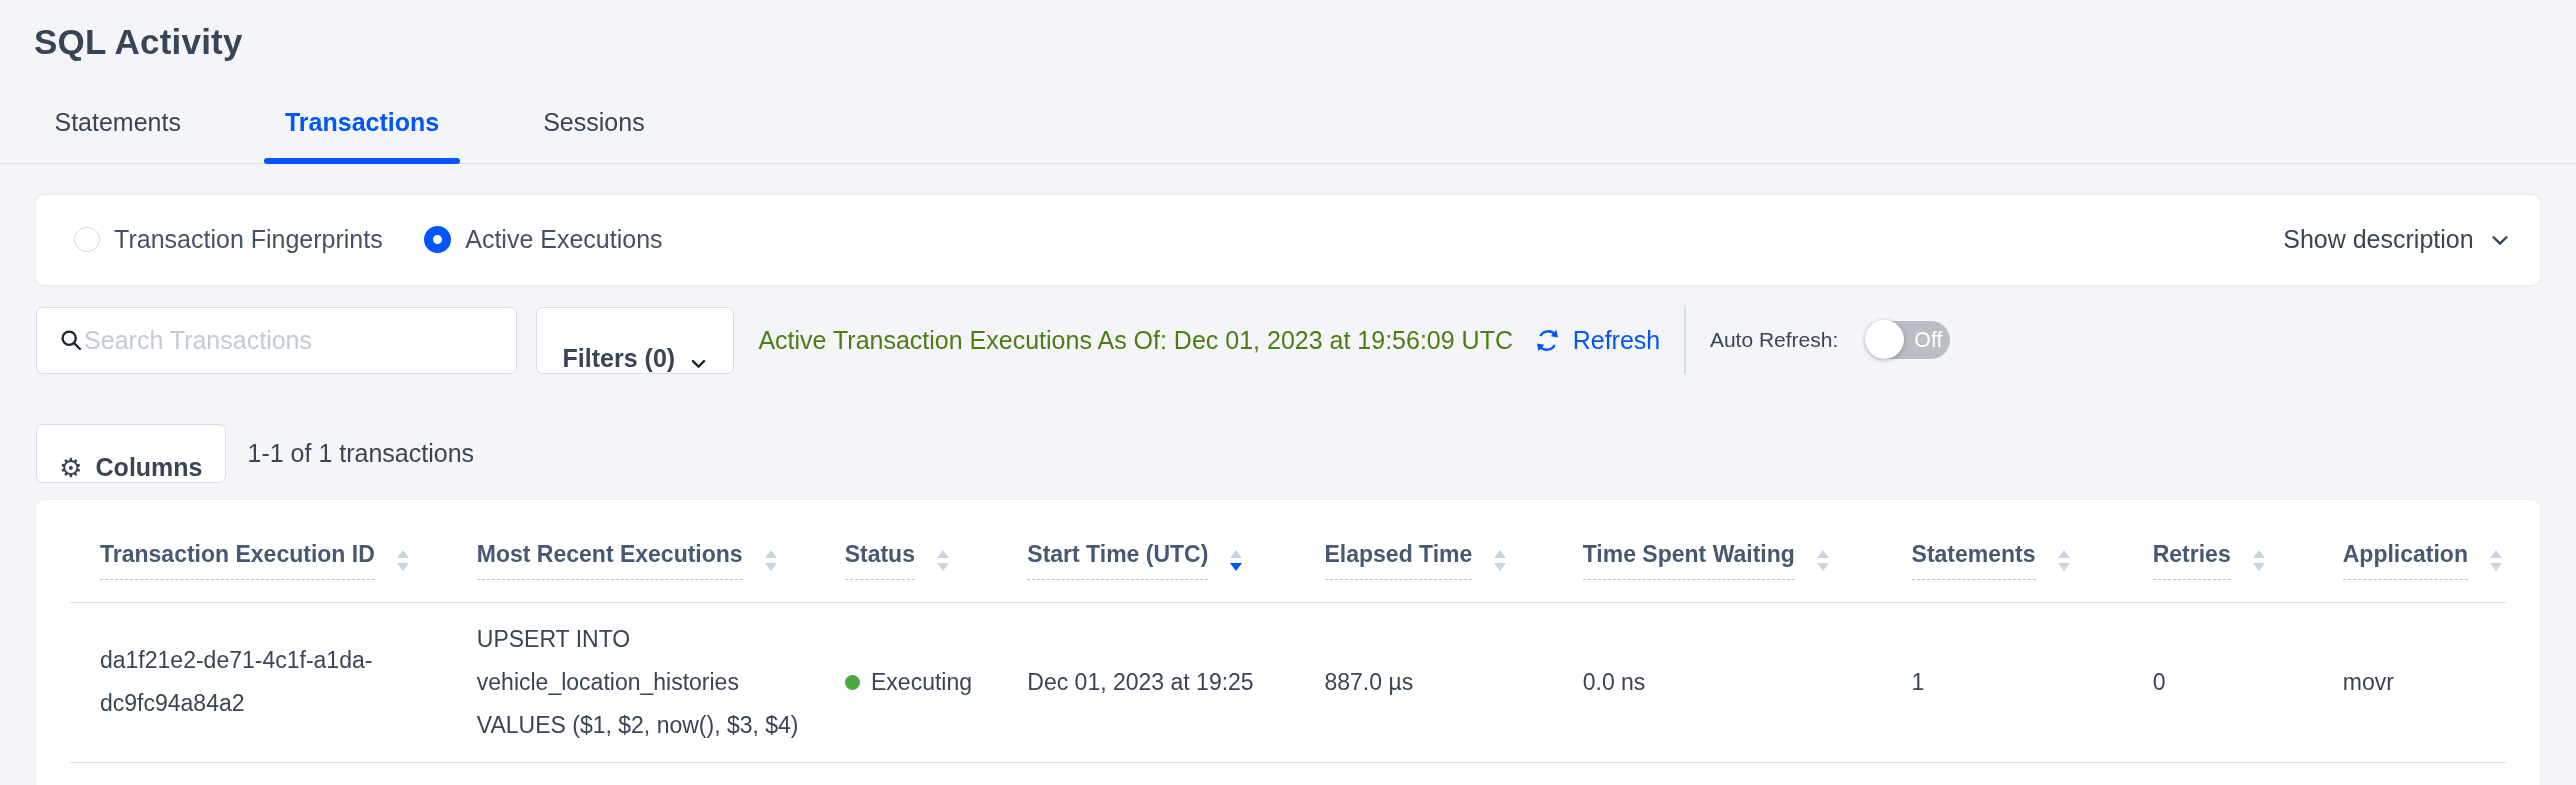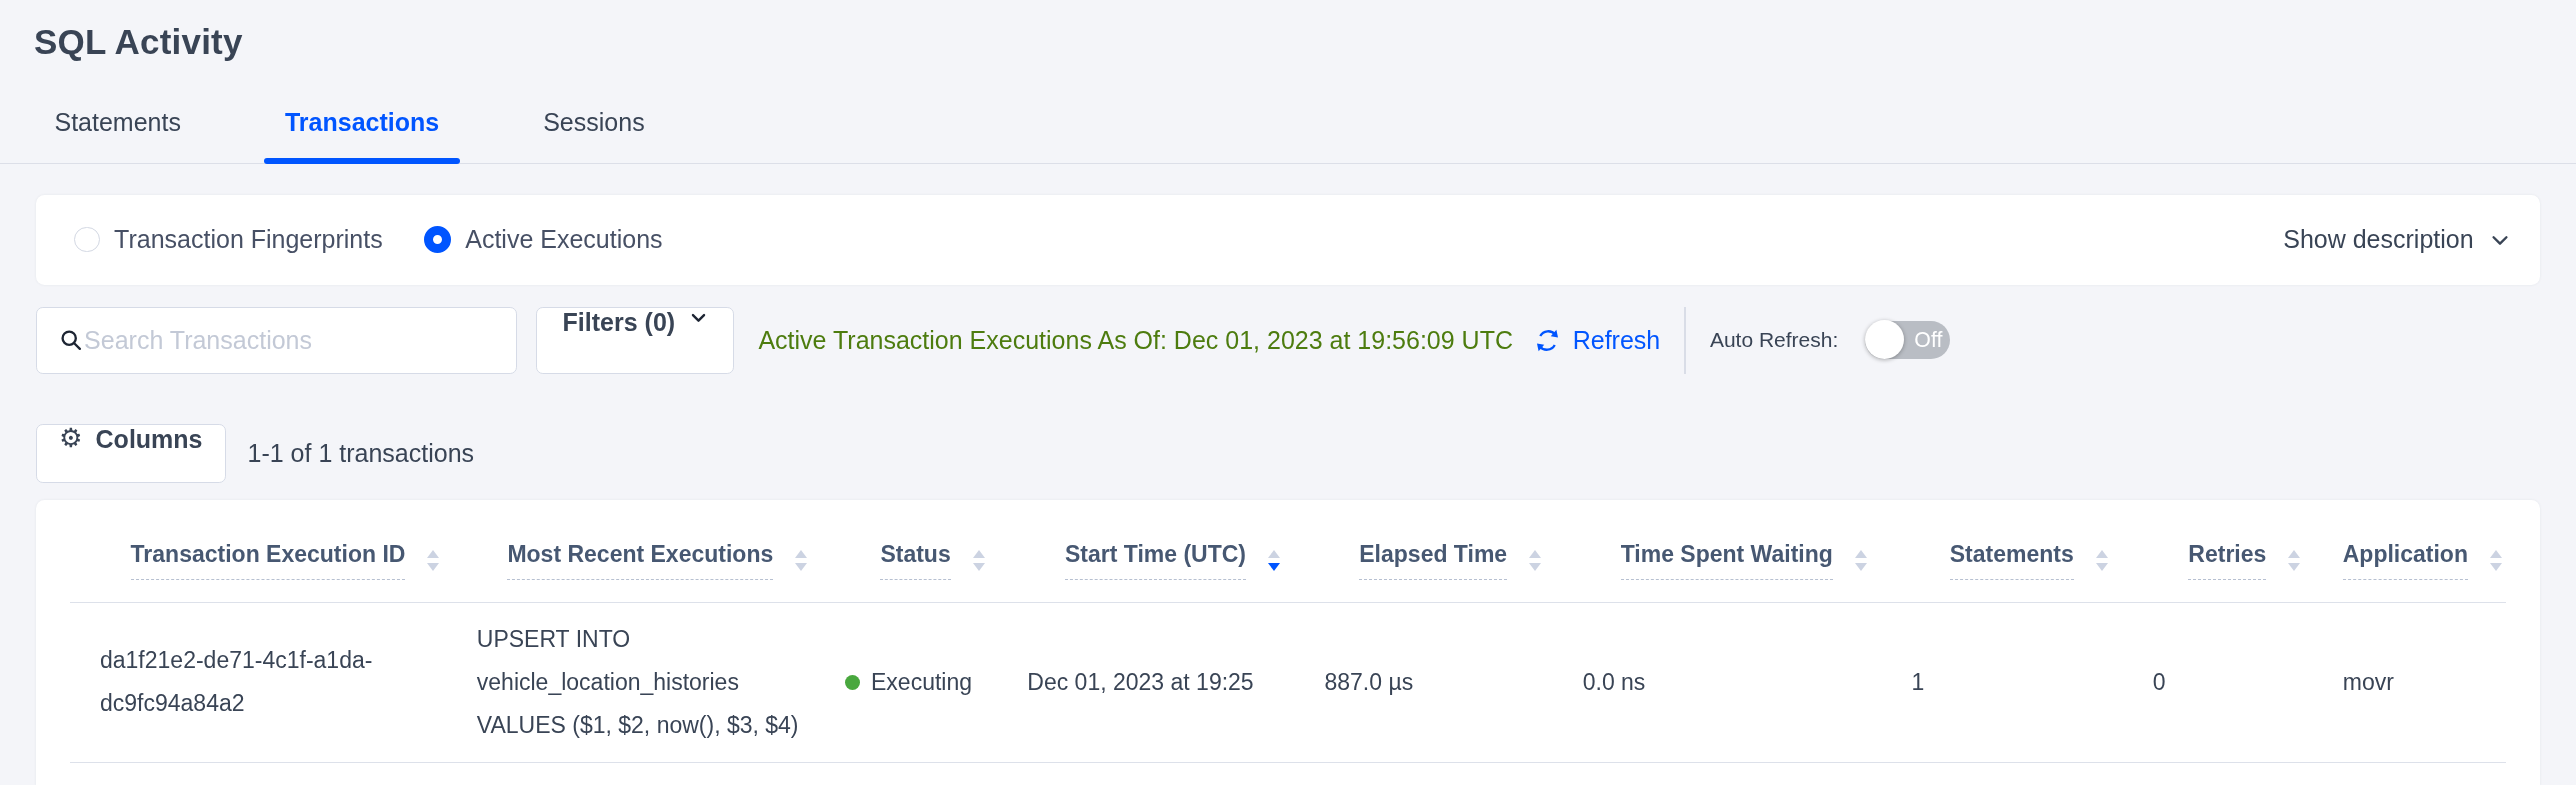--- a/index.html
+++ b/index.html
@@ -26,40 +26,40 @@
   .radio-option { display:flex; align-items:center; gap:14.5px; font-size:25px; color:#475065; cursor:pointer; }
   .radio { width:25.6px; height:25.6px; border-radius:50%; border:1.7px solid #d3d8e3; background:#fff; flex:0 0 auto; }
   .radio.selected { width:27px; height:27px; border:9.4px solid #0055ff; }
   .show-desc { display:flex; align-items:center; gap:15.4px; font-size:25px; color:#394455; cursor:pointer; }
 
   
   .controls { margin:22px 36px 0; display:flex; align-items:center; }
   .search-box { width:481px; height:67px; background:#fff; border:1.7px solid #d6dbe7; border-radius:6.8px; display:flex; align-items:center; gap:1px; padding:0 17px 0 20.5px; }
   .search-box input { border:none; outline:none; font-size:25px; color:#394455; width:100%; font-family:inherit; background:transparent; }
   .search-box input::placeholder { color:#c3c9d6; }
-  .btn { background:#fff; border:1.7px solid #d6dbe7; border-radius:6.8px; display:flex; align-items:flex-start; cursor:pointer; }
+  .btn { background:#fff; border:1.7px solid #d6dbe7; border-radius:6.8px; display:flex; align-items:flex-end; cursor:pointer; }
   .filters-btn { margin-left:19px; height:67px; padding:0 25.6px; gap:13.7px; font-size:25px; font-weight:700; color:#394455; }
   .asof { margin-left:24px; font-size:25px; color:#4d7c0f; white-space:nowrap; }
   .refresh { margin-left:20.5px; display:flex; align-items:center; gap:10.2px; font-size:25px; color:#0055ff; cursor:pointer; white-space:nowrap; }
   .vdiv { width:1.7px; height:67px; background:#d9dde7; margin:0 24px; }
   .auto-label { font-size:21px; color:#394455; margin-right:27px; white-space:nowrap; }
   .toggle { position:relative; width:85px; height:38px; border-radius:19px; background:#b9bdc4; cursor:pointer; flex:0 0 auto; }
   .toggle .knob { position:absolute; left:0; top:-0.9px; width:39px; height:39px; border-radius:50%; background:#fff; box-shadow:0 0.9px 4.3px rgba(0,0,0,.30); }
   .toggle .state { position:absolute; left:49px; top:50%; transform:translateY(-50%); font-size:21.3px; color:#fff; }
 
   
   .columns-row { margin:50px 36px 0; display:flex; align-items:center; gap:22px; }
   .columns-btn { height:59px; padding:0 22px; gap:12.8px; font-size:25px; font-weight:700; color:#394455; }
   .gear { font-family:"DejaVu Sans",sans-serif; font-size:26.5px; font-weight:400; color:#394455; line-height:1; }
   .count { font-size:25px; color:#394455;text-align:center; }
 
   
   .table-card { margin:17px 36px 0; height:286px; padding:0 34px; border-radius:8.5px 8.5px 0 0; overflow:hidden; }
   table { width:100%; border-collapse:collapse; table-layout:fixed; }
-  th { text-align:center; padding:41px 6.8px 22px 0; border-bottom:1.7px solid #dde1ea; font-size:23px; color:#475872; vertical-align:middle; cursor:pointer; }
+  th { text-align:left; padding:41px 6.8px 22px 0; border-bottom:1.7px solid #dde1ea; font-size:23px; color:#475872; vertical-align:middle; cursor:pointer; }
   .th-inner { display:inline-flex; align-items:center; gap:22px; }
   .th-label { font-weight:700; border-bottom:1.7px dashed #b7c0d1; padding-bottom:11px; white-space:nowrap; }
   .c1 { padding-left:30px !important; }
   td { padding:15.4px 6.8px 15.4px 0; border-bottom:1.7px solid #dde1ea; font-size:23px; color:#394455; vertical-align:middle; line-height:43px; }
   .pre { white-space:pre-line; }
   .sort-icon { display:inline-flex; flex-direction:column; align-items:center; gap:5.1px; }
   .sort-icon i { display:block; width:0; height:0; border-left:6.8px solid transparent; border-right:6.8px solid transparent; }
   .sort-icon .up { border-bottom:8.5px solid #ccd3e2; }
   .sort-icon .down { border-top:8.5px solid #ccd3e2; }
   th.sorted .sort-icon .down { border-top-color:#0055ff; }

